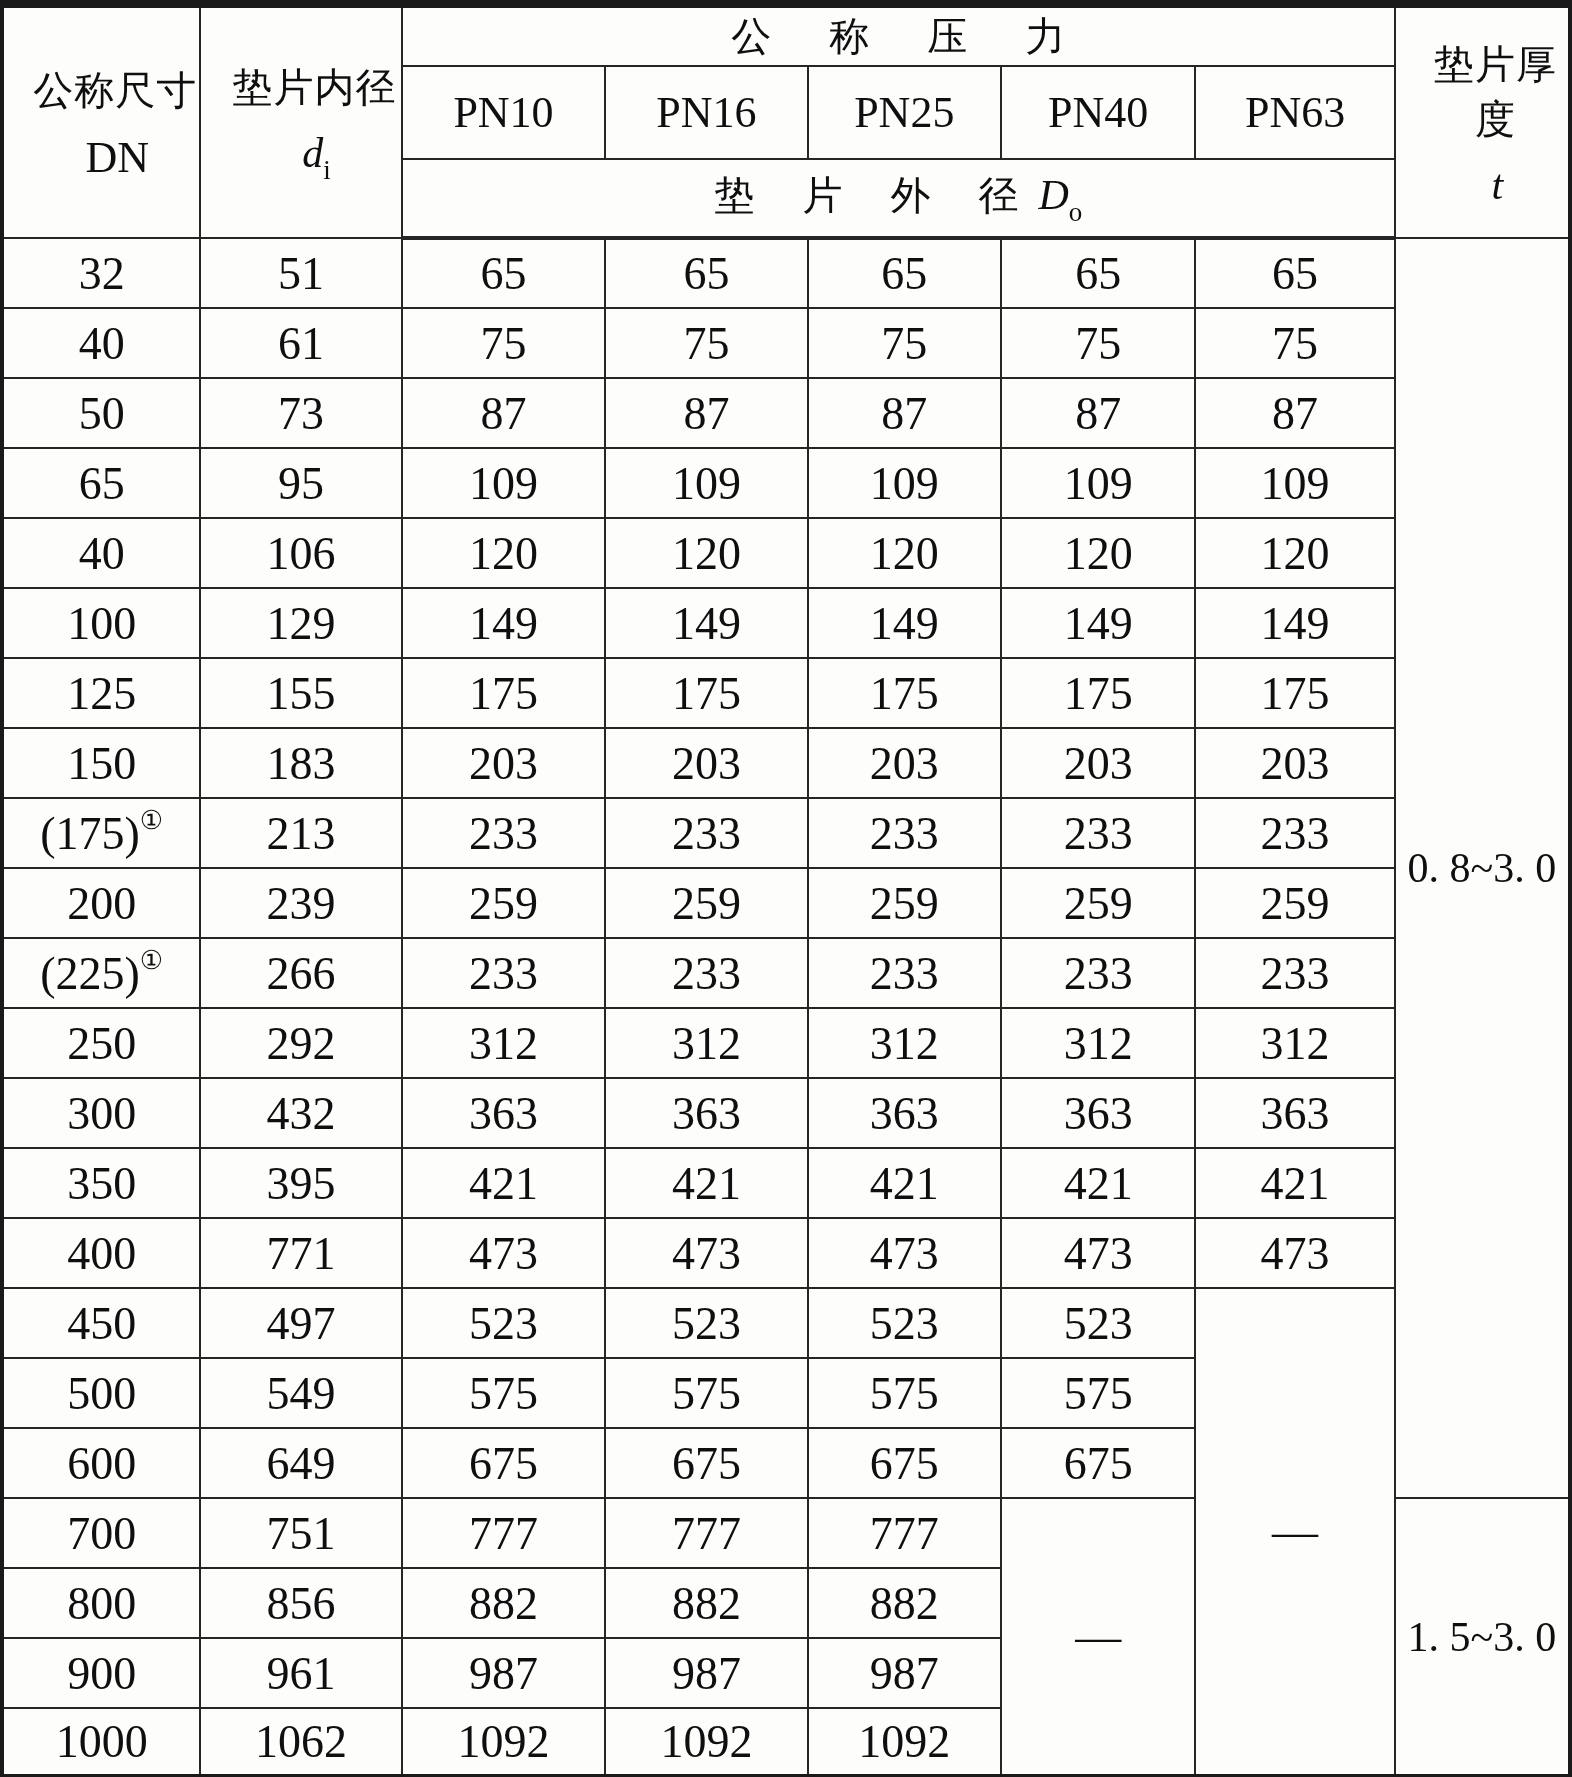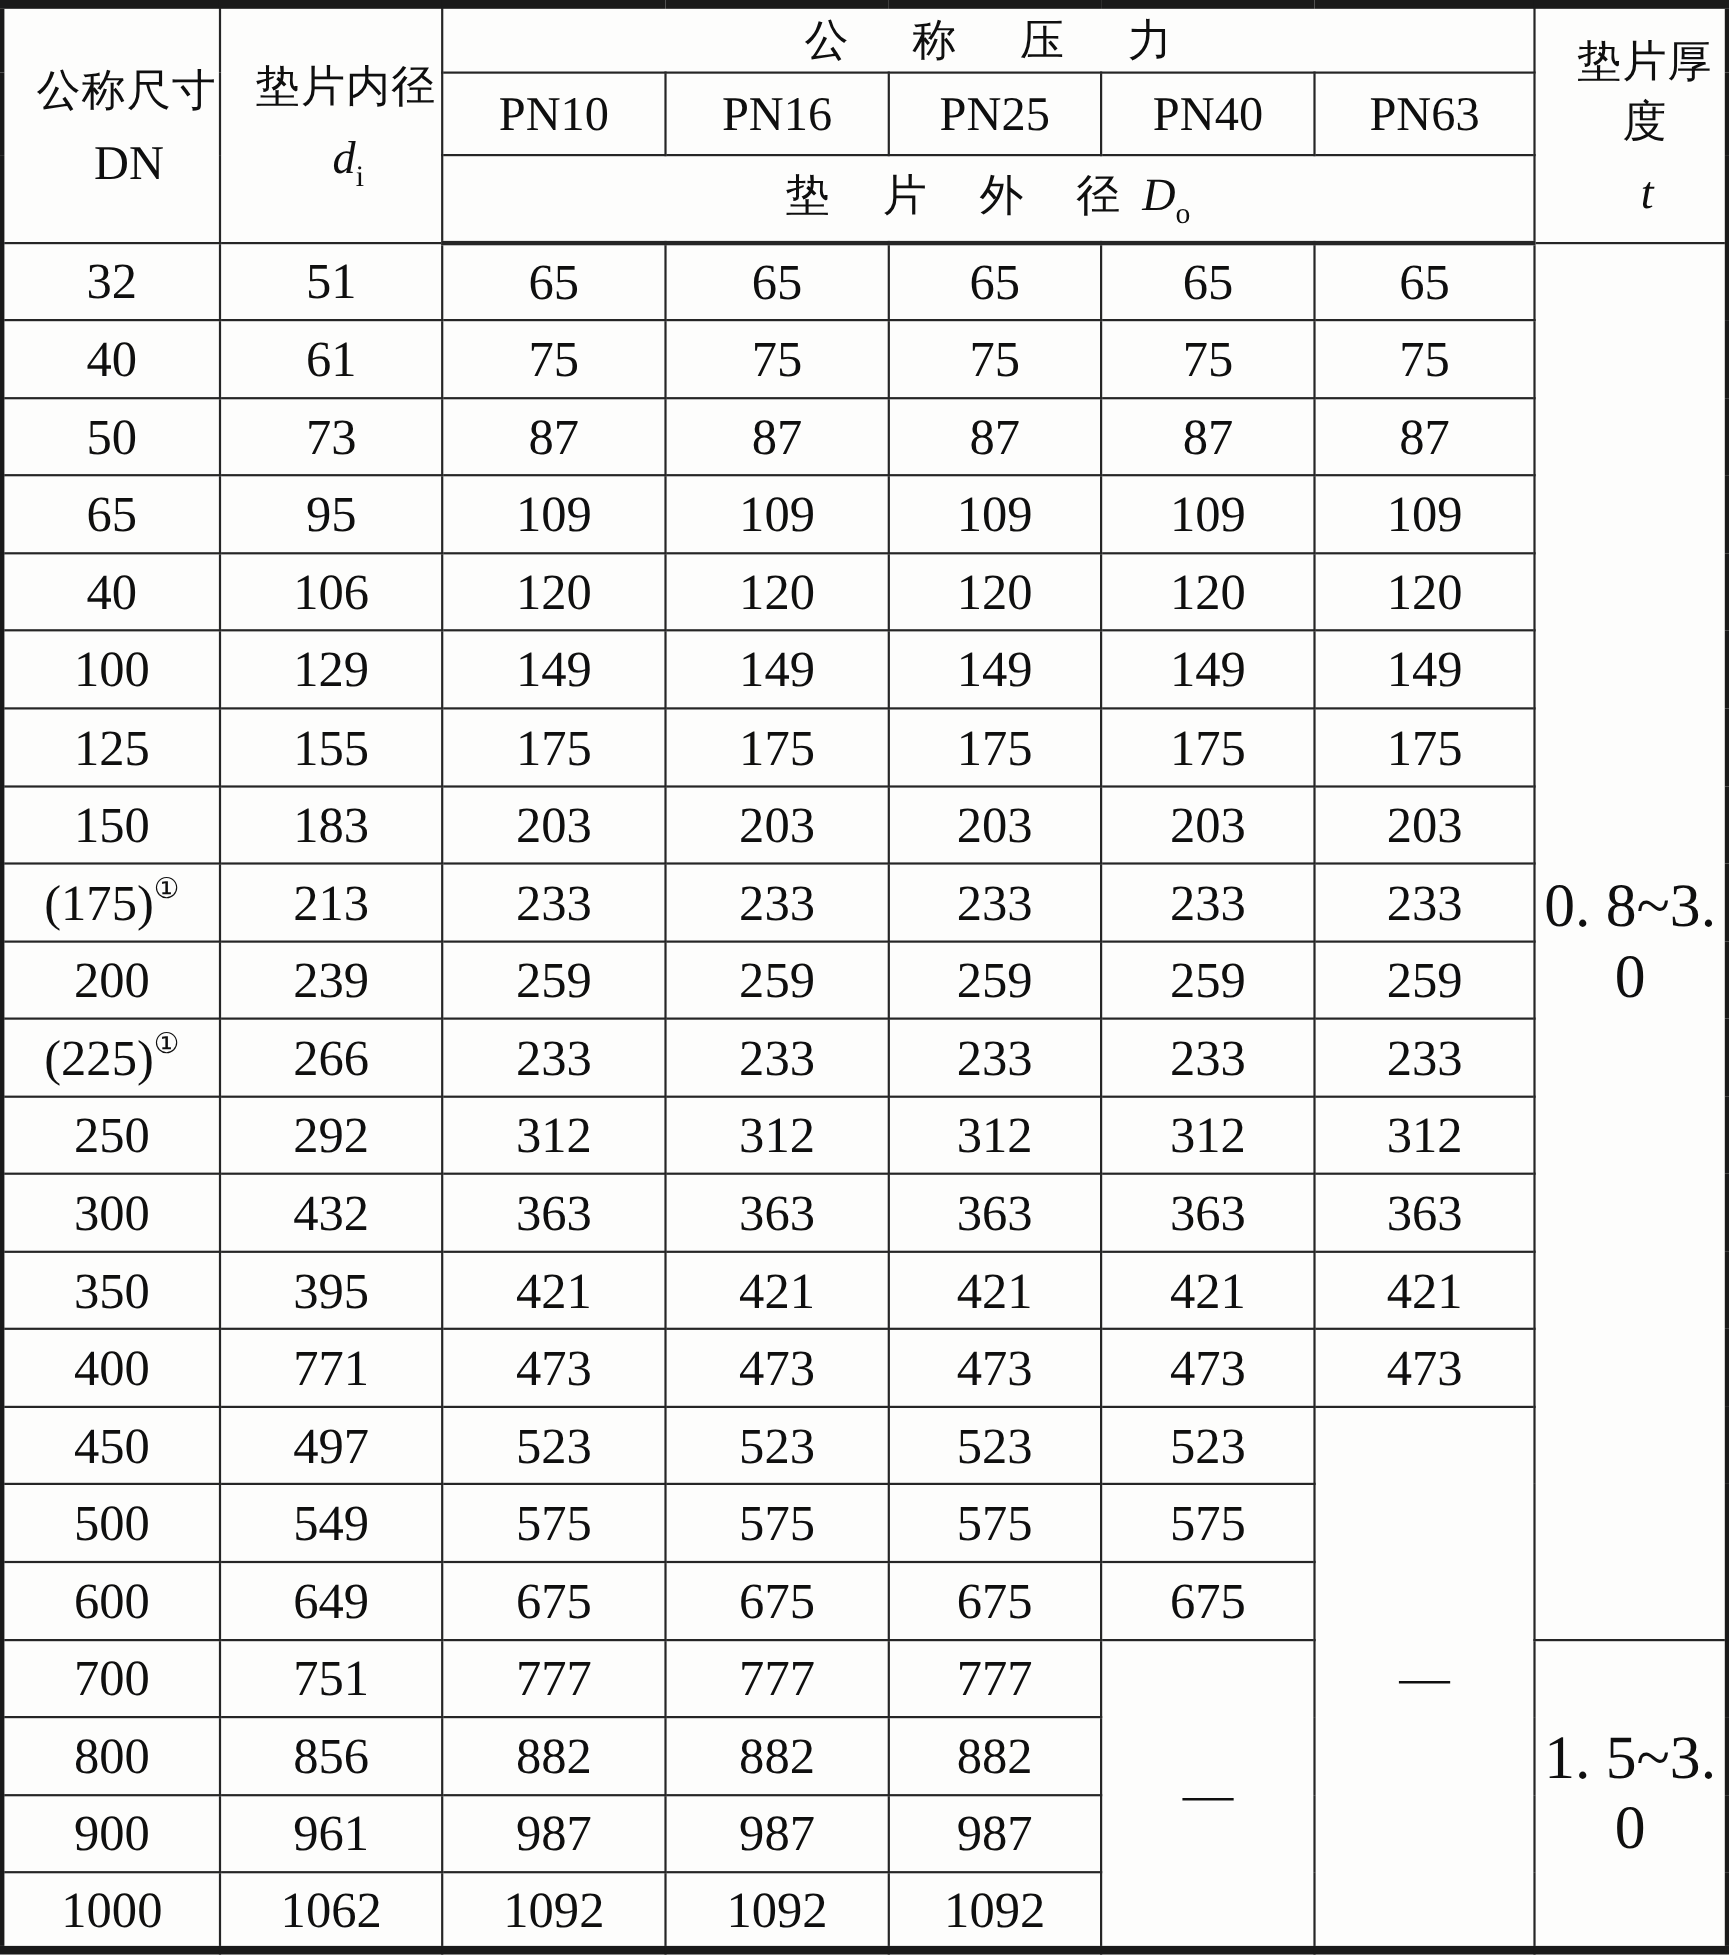--- a/index.html
+++ b/index.html
@@ -29,33 +29,33 @@
     vertical-align: middle;
     padding: 0;
     font-weight: normal;
     overflow: hidden;
   }
   
   table.spec { border: 4px solid #1a1a1a; border-top-width: 8px; border-bottom-width: 8px; }
   tr.hdr-row-3 th { border-bottom-width: 4px; }
 
   tr.hdr-row-1 { height: 62px; }
-  tr.hdr-row-2 { height: 74px; }
+  tr.hdr-row-2 { height: 93px; }
   tr.hdr-row-3 { height: 79px; }
   tr.data-row  { height: 70px; }
 
   .cjk      { font-size: 40px; letter-spacing: 1px; margin-left: 27px; }
   .cjk-wide { font-size: 40px; word-spacing: 48px; }
   .pn-label { font-size: 44px; }
   .num      { font-size: 46px; }
   .sym      { font-size: 42px; font-style: italic; }
   .sub      { font-size: 27px; font-style: normal; vertical-align: -12px; }
   .stack-gap { margin-top: 14px; padding-left: 31px; }
   .dash     { font-size: 46px; }
-  .range    { font-size: 56px; }
+  .range    { font-size: 42px; }
   sup.circ  { font-size: 26px; vertical-align: 20px; line-height: 0; }
   .outer-d  { font-size: 40px; word-spacing: 38px; }
   .outer-d .sym { padding-left: 20px; }
 </style>
 </head>
 <body>
 
 <div class="sheet">
 <table class="spec">
   <colgroup>

